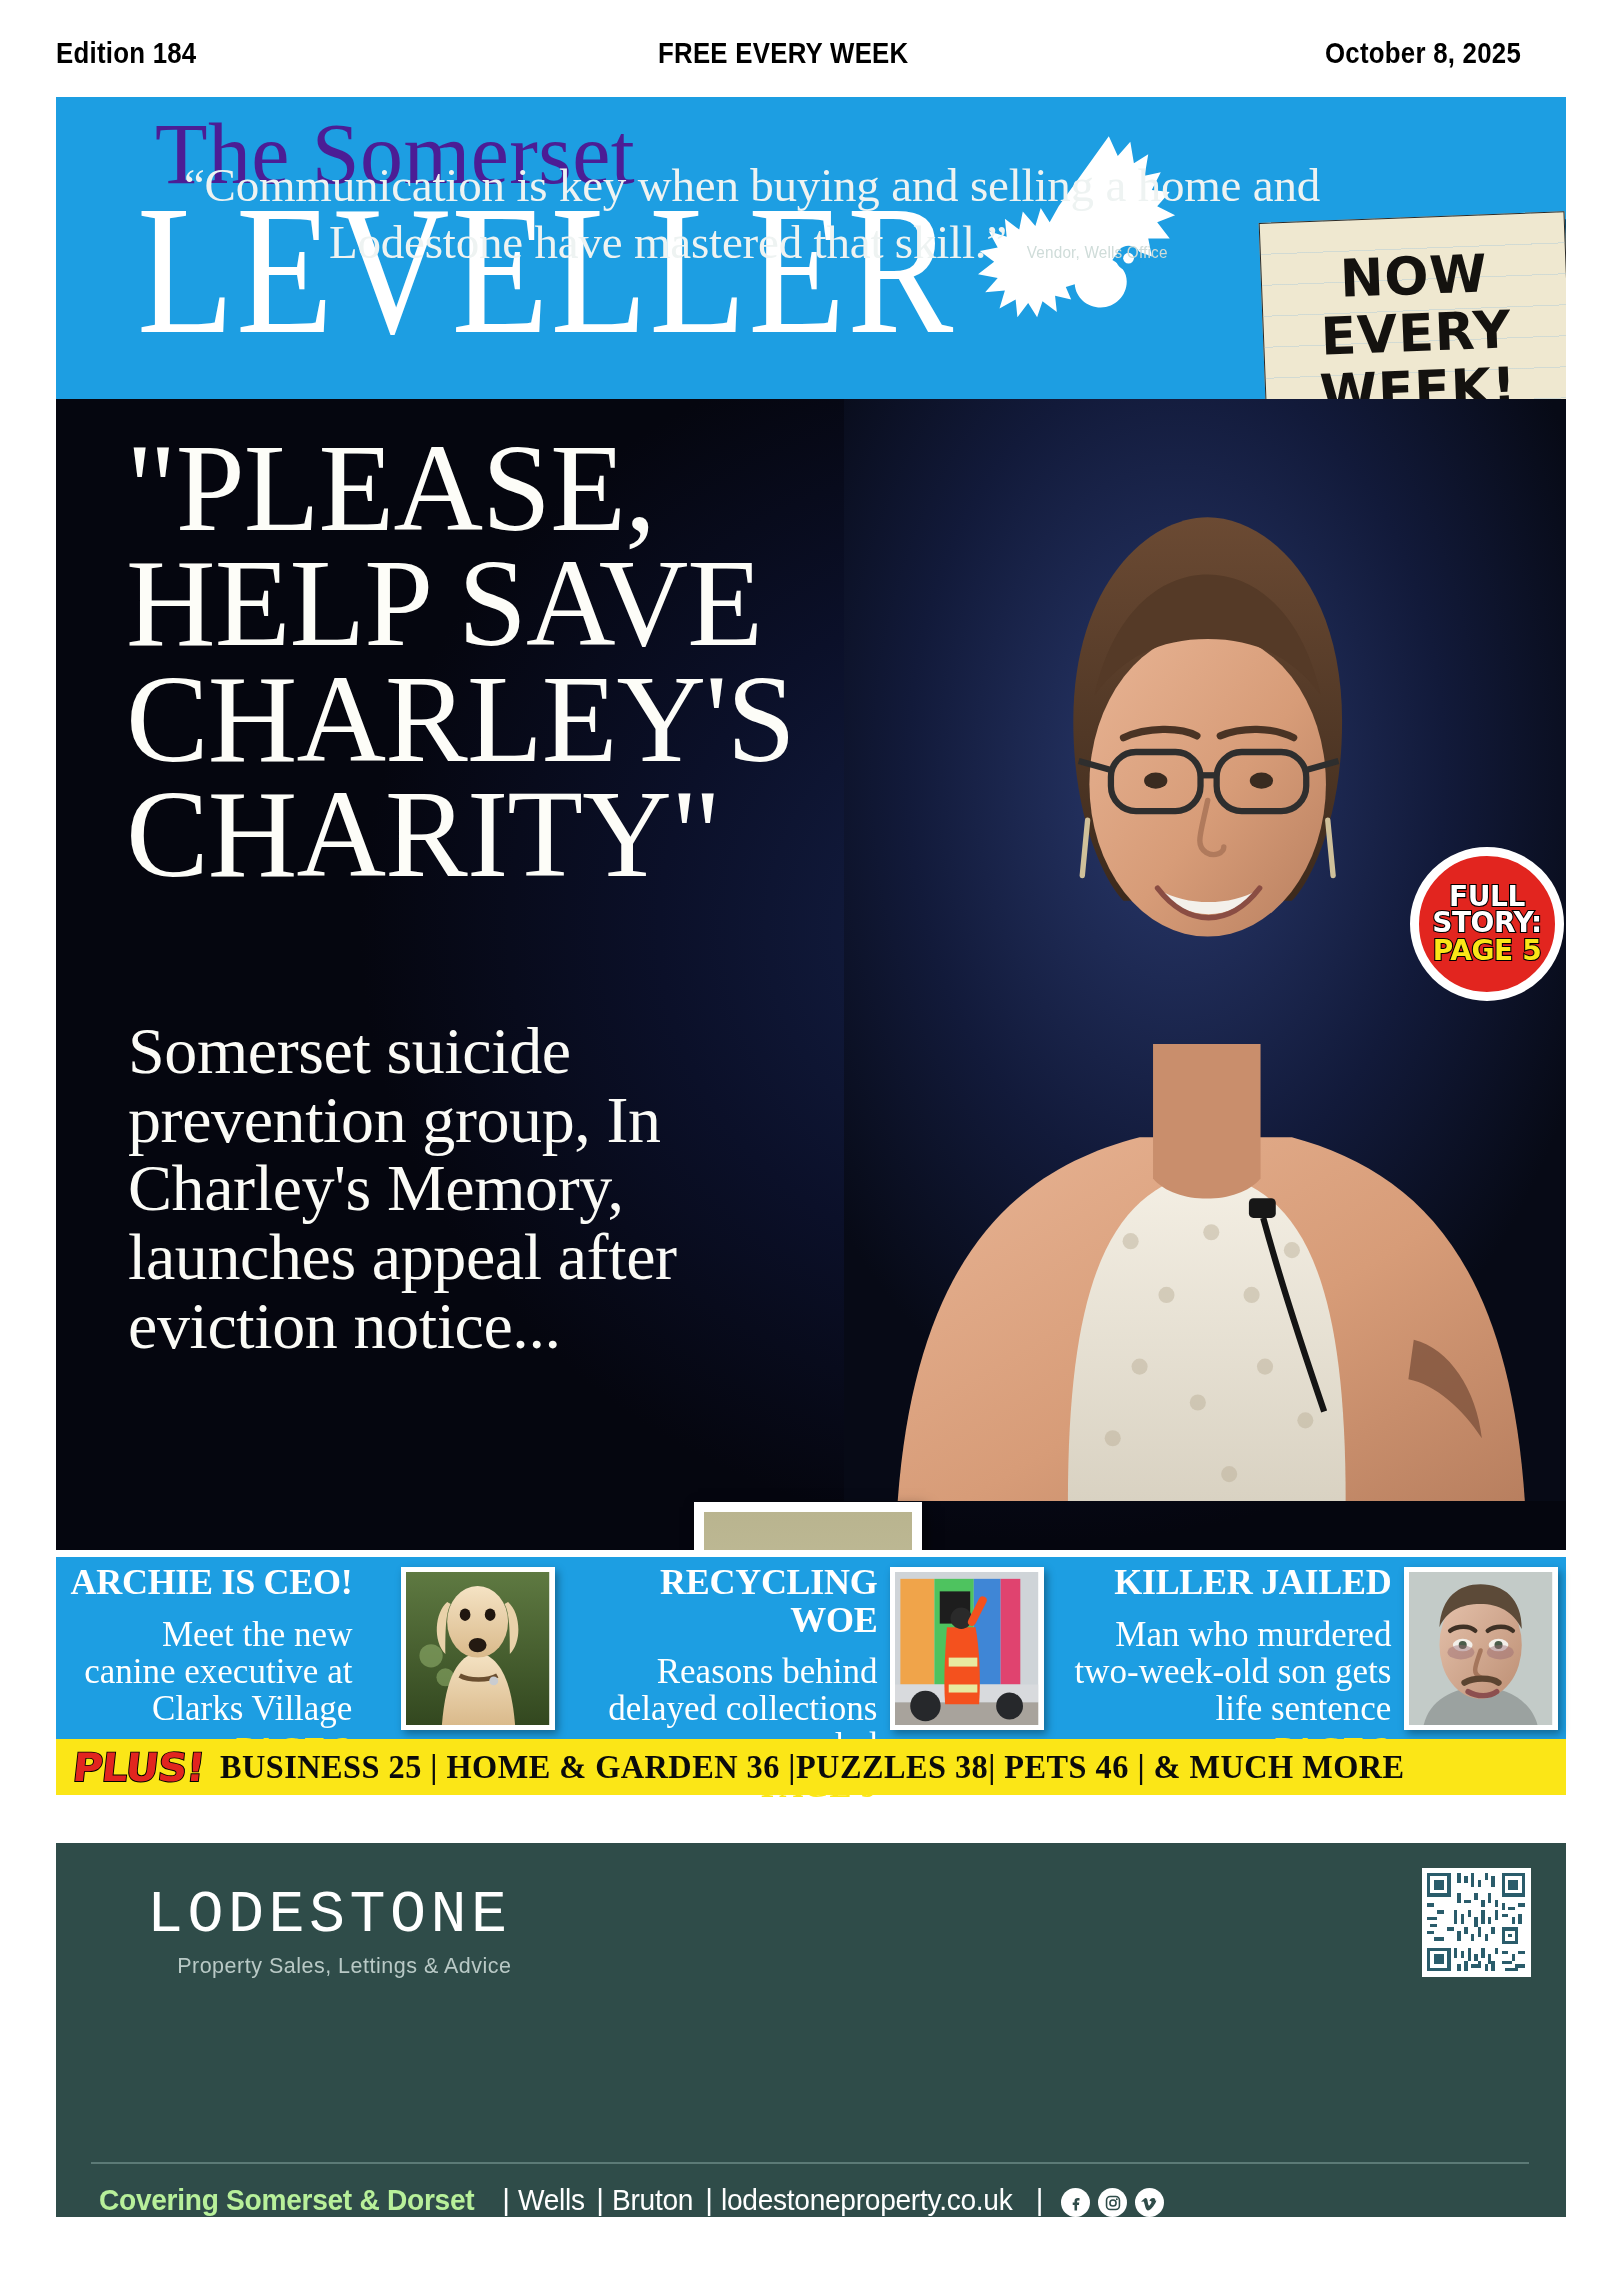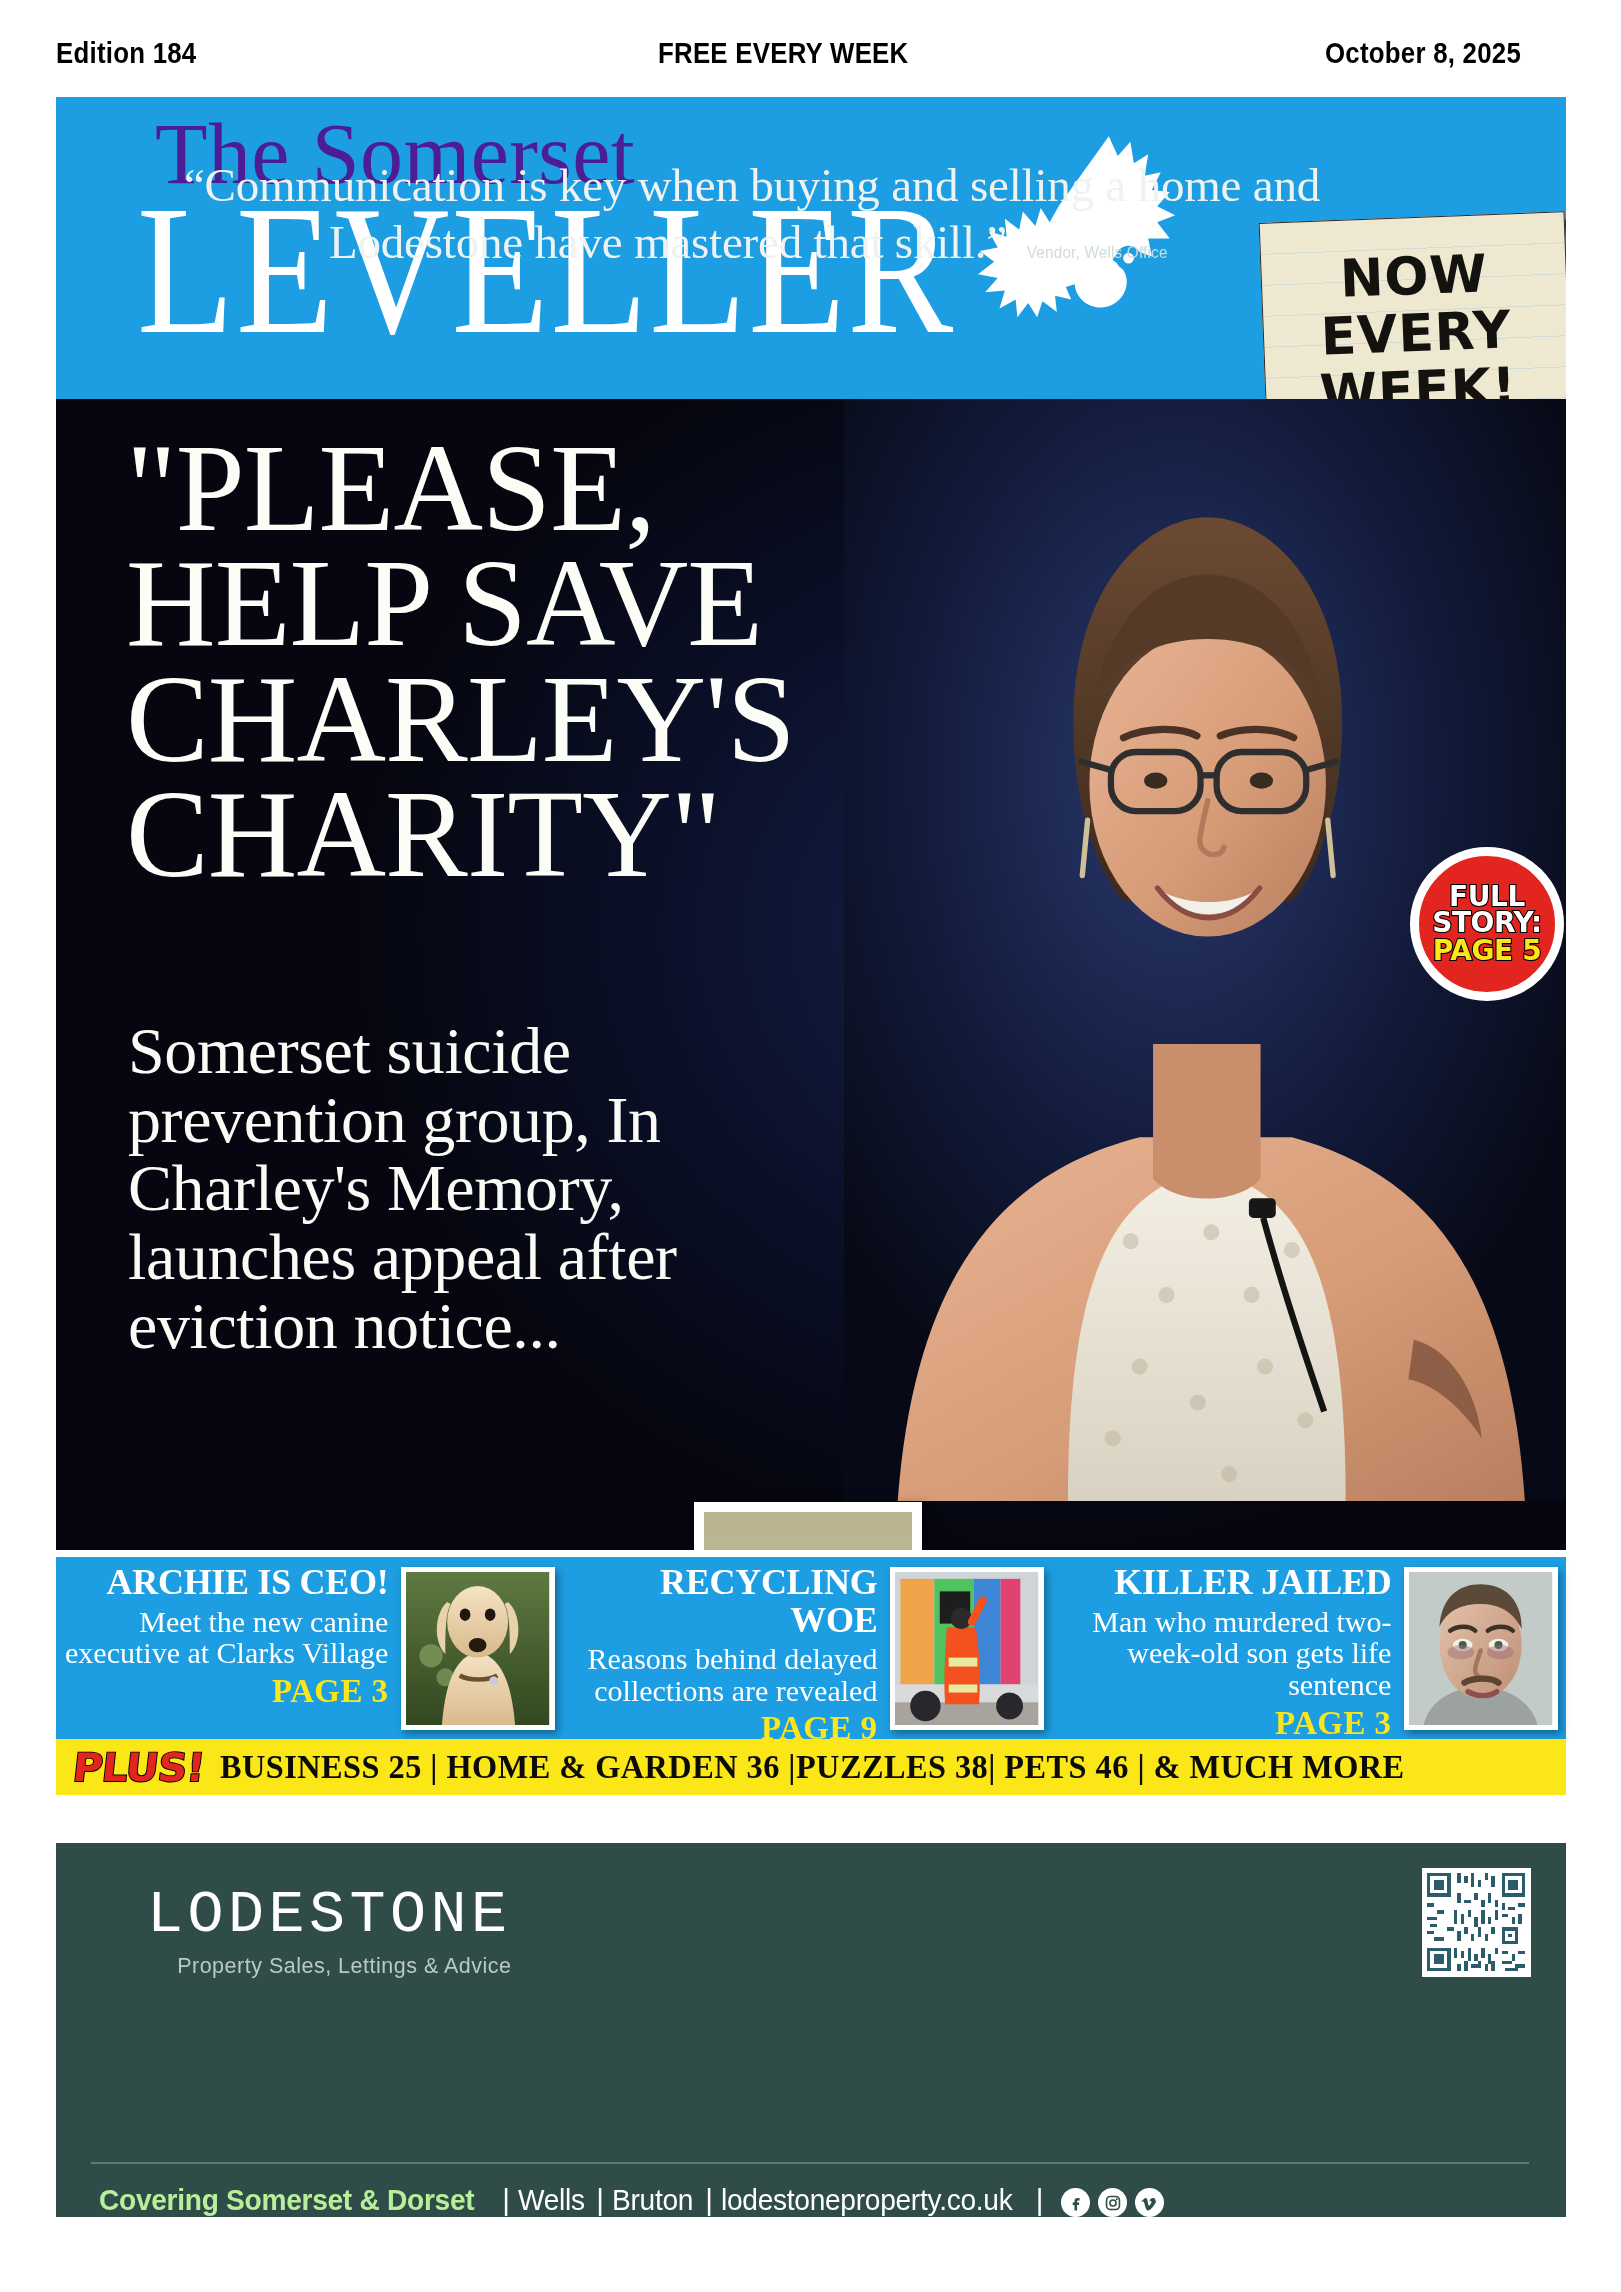--- a/index.html
+++ b/index.html
@@ -134,33 +134,33 @@
   .teaser .txt{
     flex:1;display:flex;flex-direction:column;justify-content:flex-start;
     text-align:right;padding:7.2px 9px 0 7.2px;box-sizing:border-box;
   }
   .teaser .kick{
     font-family:"Liberation Serif", serif;font-weight:bold;
     font-size:36px;color:#fff;line-height:1.04;letter-spacing:-0.3px;
   }
   .teaser .dek{
     font-family:"Liberation Serif", serif;
-    font-size:30px;color:#fff;line-height:1.06;margin-top:4px;
+    font-size:35px;color:#fff;line-height:1.06;margin-top:14px;
   }
   .teaser .pg{
     font-family:"Liberation Serif", serif;font-weight:bold;
     font-size:33px;color:#fbe617;margin-top:3.6px;letter-spacing:0.4px;
   }
   .teaser .pic{
     width:154px;margin:9.9px 8px 9.9px 3.6px;background:#fff;padding:5.4px;
     box-sizing:border-box;box-shadow:2.7px 3.6px 8px rgba(0,0,0,.35);
   }
   .teaser .pic .inner{width:100%;height:100%;overflow:hidden;}
   .teaser .pic svg{width:100%;height:100%;display:block;}
-  .t1{width:507px;}
+  .t1{width:507px;gap:36px;}
   .t2{width:489px;}
   .t3{width:514px;}
 
   
   .plusbar{
     position:absolute;left:56px;top:1739px;width:1510px;height:56px;
     background:#fbe617;display:flex;align-items:center;
   }
   .plusbar .plus{
     font-family:"DejaVu Sans", sans-serif;font-weight:bold;

